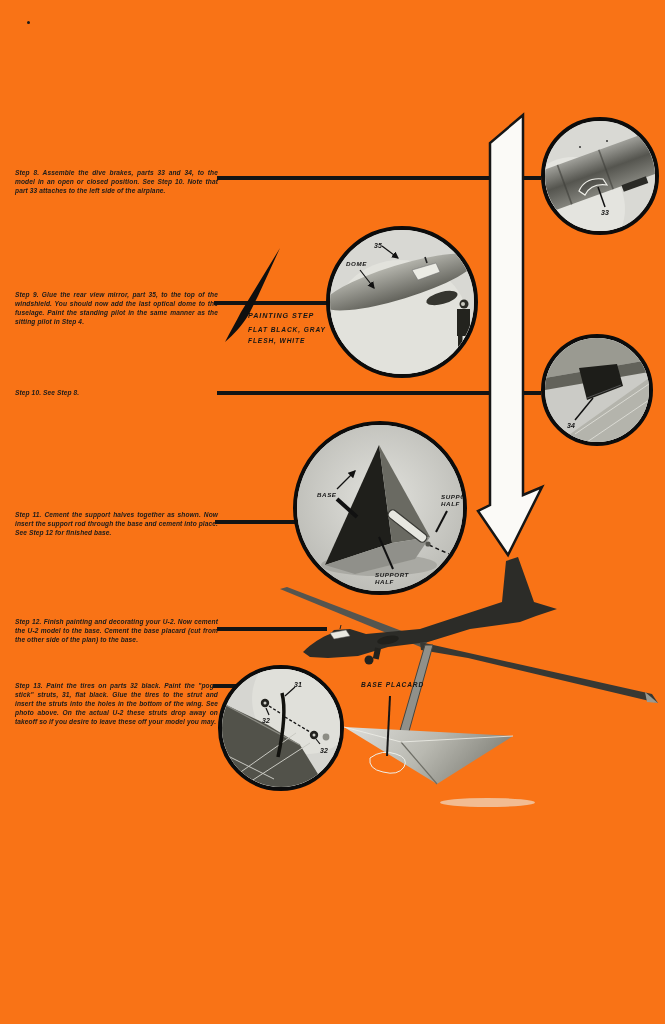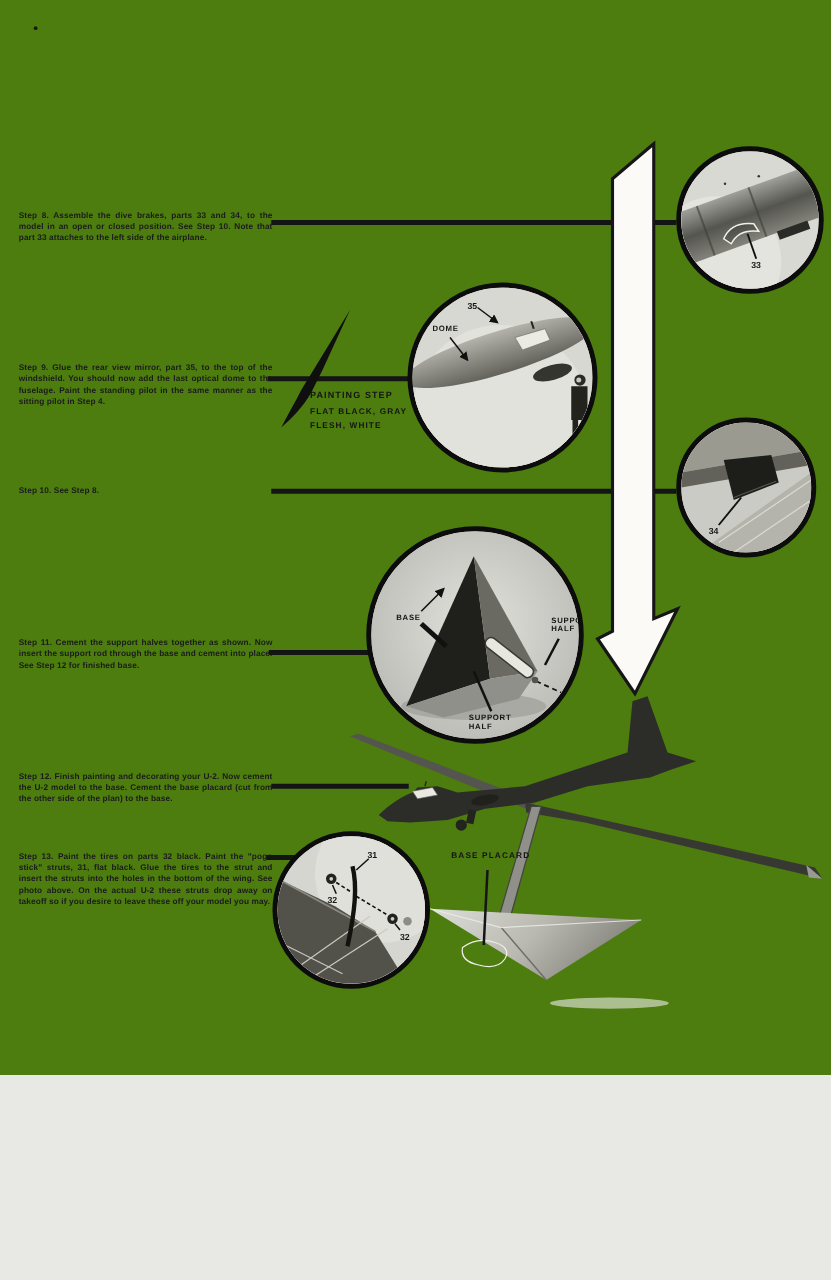--- a/index.html
+++ b/index.html
@@ -1,17 +1,17 @@
 <!DOCTYPE html>
 <html><head>
 <meta charset="utf-8">
 <style>
   html,body{margin:0;padding:0;background:#e8e8e4;}
-  .page{position:relative;width:665px;height:860px;background:#4d7c0f;
-        font-family:"Liberation Sans",sans-serif;overflow:hidden;margin:0 auto;}
+  .page{position:relative;width:665px;height:1024px;background:#f97316;
+        font-family:"Liberation Sans",sans-serif;overflow:hidden;margin:0 auto;font-style:italic;}
   .step{position:absolute;left:15px;width:203px;margin:0;font-size:6.6px;font-weight:700;
         line-height:9px;color:#1b1b1b;text-align:justify;letter-spacing:0.1px;}
   .hline{position:absolute;height:4px;background:#141414;}
   .photo{position:absolute;border-radius:50%;border:4px solid #0c0c0c;overflow:hidden;
          box-sizing:border-box;background:#d6d6d1;}
   .photo svg{position:absolute;top:0;left:0;display:block;}
   .callout{position:absolute;font-weight:700;color:#151515;letter-spacing:0.6px;
            font-size:6.2px;line-height:7px;}
   .num{font-size:7px;letter-spacing:0;}
   .pnote{position:absolute;left:248px;top:311px;font-weight:700;color:#151515;}

